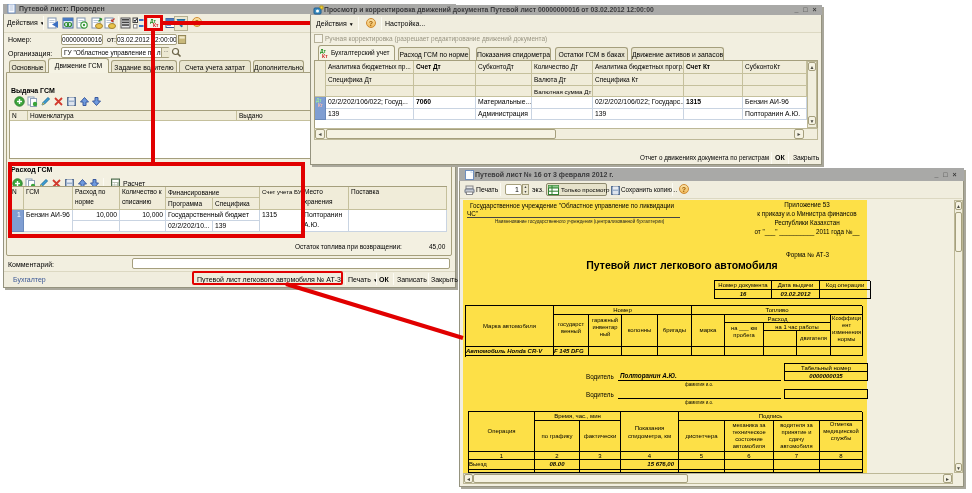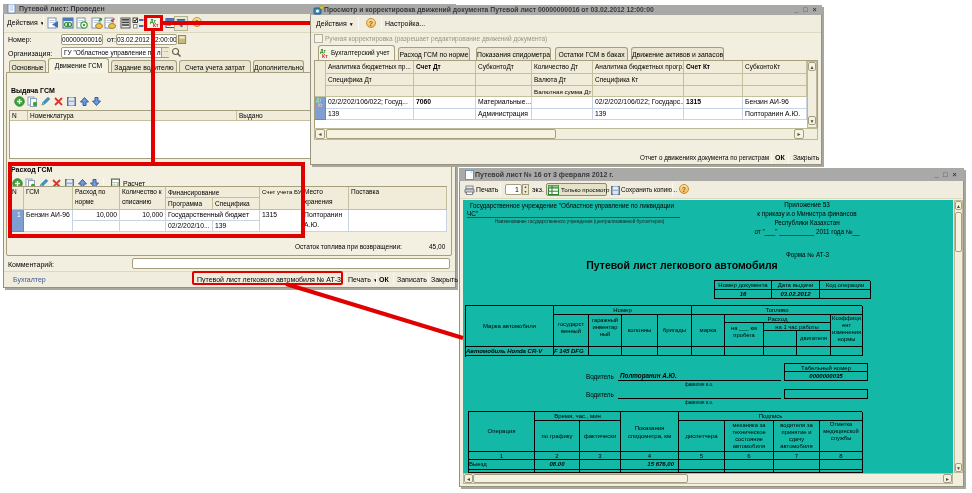--- a/index.html
+++ b/index.html
@@ -338,21 +338,21 @@
       </svg>
       <svg class="a" style="left:151px;top:17px" width="11" height="11" viewBox="0 0 11 11">
         <rect x="1.5" y="1.5" width="8" height="8" fill="#9eb2cc" stroke="#5a7294"></rect>
         <rect x="3" y="1.5" width="5" height="3" fill="#e8ecf2"></rect>
         <rect x="3" y="6" width="5" height="3.5" fill="#dde4ee"></rect>
       </svg>
       <div class="t" style="left:162px;top:18px;font-size:6.3px">Сохранить копию...</div>
       <div class="sep" style="left:213px;top:15px;height:13px"></div>
       <div class="t" style="left:220px;top:16px;"><span class="q">?</span></div>
       <div class="sep" style="left:41px;top:15px;height:13px"></div>
-      <div class="a" style="left:4px;top:32px;width:490px;height:273px;background:#14b8a6" id="doc">
+      <div class="a" style="left:4px;top:32px;width:404px;height:273px;background:#fde047" id="doc">
         <div class="t" style="left:7px;top:2px;font-size:6.3px">Государственное учреждение "Областное управление по ликвидации</div>
         <div class="t" style="left:4px;top:10px;font-size:6.3px">ЧС"</div>
         <div class="a" style="left:4px;top:17px;width:213px;height:1px;background:#444"></div>
         <div class="t" style="left:32px;top:19px;font-size:4.6px;color:#222">Наименование государственного учреждения (централизованной бухгалтерии)</div>
         <div class="t" style="left:315px;top:1px;width:58px;text-align:center;font-size:6.3px">Приложение 53</div>
         <div class="t" style="left:293px;top:10px;width:102px;text-align:center;font-size:6.3px">к приказу и.о Министра финансов</div>
         <div class="t" style="left:293px;top:19px;width:102px;text-align:center;font-size:6.3px">Республики Казахстан</div>
         <div class="t" style="left:291px;top:28px;width:106px;text-align:center;font-size:6.3px">от "___" __________ 2011 года №__</div>
         <div class="t" style="left:323px;top:51px;font-size:6.3px">Форма № АТ-3</div>
         <div class="t" style="left:119px;top:59px;width:200px;text-align:center;font-size:10.5px;font-weight:bold">Путевой лист легкового автомобиля</div>

